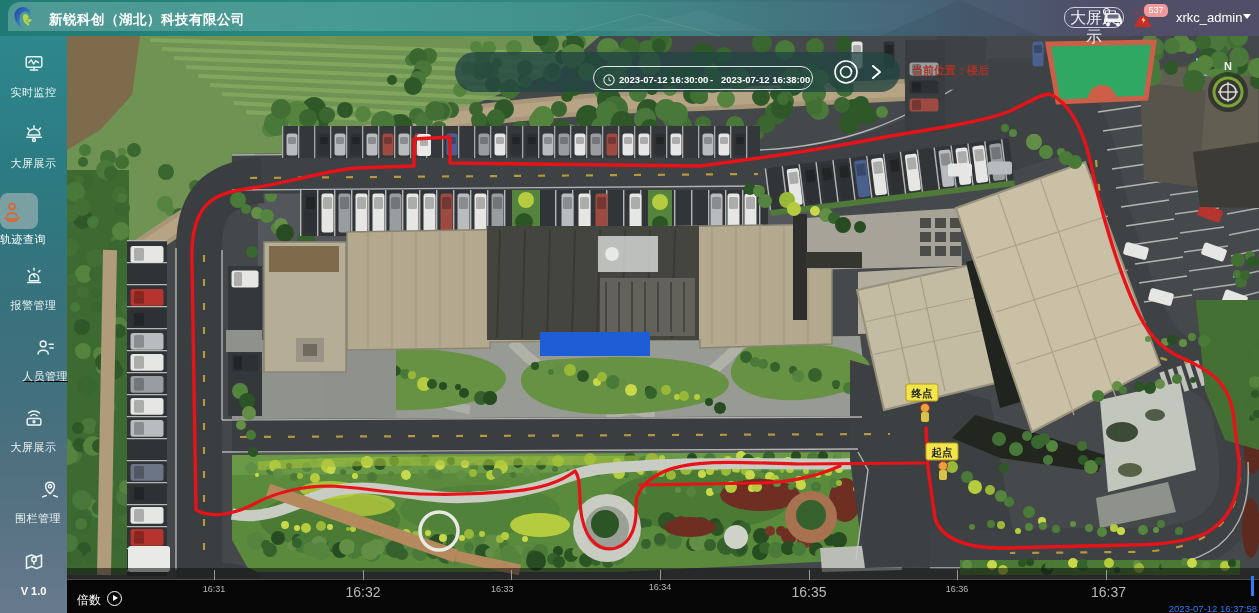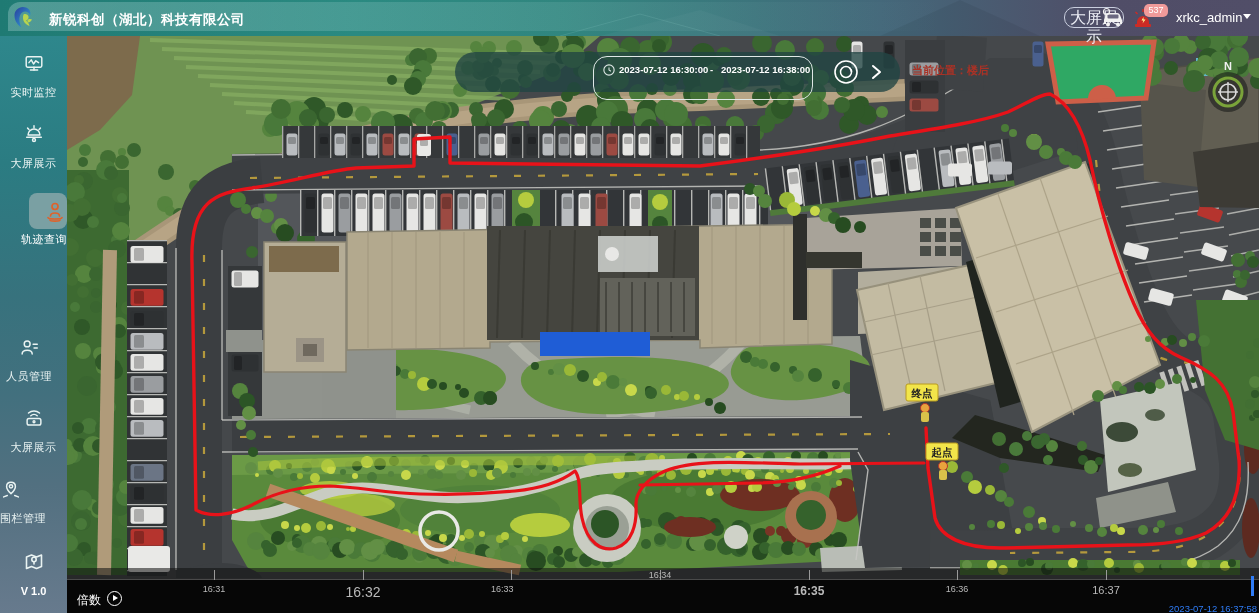--- a/index.html
+++ b/index.html
@@ -1310,50 +1310,60 @@
 <svg width="22" height="22" viewBox="0 0 24 24" style="stroke:#e9f3f2;fill:none;stroke-width:1.6;stroke-linecap:round;stroke-linejoin:round;">
         <path d="M5.5,12 a6.5,6.5 0 0 1 13,0 z"></path>
         <line x1="4" y1="14.5" x2="20" y2="14.5"></line>
         <circle cx="12" cy="17.5" r="1.6"></circle>
         <line x1="12" y1="2" x2="12" y2="4"></line>
         <line x1="5" y1="4.5" x2="6.5" y2="6"></line>
         <line x1="19" y1="4.5" x2="17.5" y2="6"></line>
       </svg>
 <div style="color:#e9f3f2;font-size:11px;margin-top:6px;letter-spacing:0.5px;">大屏展示</div></div>
 
-<div style="position:absolute;left:0;top:157px;width:67px;text-align:right;">
+<div style="position:absolute;left:0;top:157px;width:67px;text-align:left;">
 <div style="display:inline-block;width:38px;height:36px;background:#7aa0a3;border-radius:8px;padding-top:7px;box-sizing:border-box;">
 <svg width="24" height="24" viewBox="0 0 24 24" style="stroke:#e0622a;fill:none;stroke-width:1.7;stroke-linecap:round;stroke-linejoin:round;">
           <circle cx="12" cy="6.5" r="3"></circle>
           <path d="M7.5,16 c0-4 9-4 9,0"></path>
           <path d="M5,17.5 c0,2 14,2 14,0"></path>
           <path d="M7,20 c0,1.5 10,1.5 10,0"></path>
         </svg></div>
 <div style="color:#fff;font-size:11px;margin-top:3px;letter-spacing:0.5px;">轨迹查询</div></div>
 
-
-<div style="position:absolute;left:0;top:301px;width:58px;text-align:center;">
+<div style="position:absolute;left:0;top:230px;width:67px;text-align:center;">
+<svg width="22" height="22" viewBox="0 0 24 24" style="stroke:#e9f3f2;fill:none;stroke-width:1.6;stroke-linecap:round;stroke-linejoin:round;">
+        <path d="M7,13.5 a5,5 0 0 1 10,0 v2.5 h-10 z"></path>
+        <line x1="5" y1="18" x2="19" y2="18"></line>
+        <line x1="12" y1="2.5" x2="12" y2="4.5"></line>
+        <line x1="5.5" y1="5" x2="7" y2="6.5"></line>
+        <line x1="18.5" y1="5" x2="17" y2="6.5"></line>
+        <line x1="11" y1="9" x2="13" y2="12"></line>
+      </svg>
+<div style="color:#e9f3f2;font-size:11px;margin-top:6px;letter-spacing:0.5px;">报警管理</div></div>
+
+<div style="position:absolute;left:16px;top:301px;width:58px;text-align:center;text-decoration:underline;">
 <svg width="22" height="22" viewBox="0 0 24 24" style="stroke:#e9f3f2;fill:none;stroke-width:1.6;stroke-linecap:round;stroke-linejoin:round;">
         <circle cx="10" cy="7.5" r="3.2"></circle>
         <path d="M4.5,18.5 c0-5.5 11-5.5 11,0"></path>
         <line x1="16.5" y1="8" x2="21" y2="8"></line>
         <line x1="17.5" y1="12" x2="21" y2="12"></line>
       </svg>
 <div style="color:#e9f3f2;font-size:11px;margin-top:6px;letter-spacing:0.5px;">人员管理</div></div>
 
 <div style="position:absolute;left:0;top:372px;width:67px;text-align:center;">
 <svg width="22" height="22" viewBox="0 0 24 24" style="stroke:#e9f3f2;fill:none;stroke-width:1.6;stroke-linecap:round;stroke-linejoin:round;">
         <rect x="4.5" y="11.5" width="15" height="7" rx="2"></rect>
         <path d="M8.5,8.5 a5,5 0 0 1 7,0"></path>
         <path d="M6,5.5 a9,9 0 0 1 12,0"></path>
         <circle cx="12" cy="15" r="1" fill="currentColor"></circle>
       </svg>
 <div style="color:#e9f3f2;font-size:11px;margin-top:6px;letter-spacing:0.5px;">大屏展示</div></div>
 
-<div style="position:absolute;left:0;top:443px;width:61px;text-align:left;font-family:Liberation Serif, serif;">
+<div style="position:absolute;left:0;top:443px;width:61px;text-align:right;font-family:Liberation Serif, serif;">
 <svg width="22" height="22" viewBox="0 0 24 24" style="stroke:#e9f3f2;fill:none;stroke-width:1.6;stroke-linecap:round;stroke-linejoin:round;">
         <path d="M12,3.5 c2.8,0 4.8,2 4.8,4.7 c0,3.5 -4.8,7.8 -4.8,7.8 s-4.8-4.3-4.8-7.8 c0-2.7 2-4.7 4.8-4.7 z"></path>
         <circle cx="12" cy="8" r="1.8"></circle>
         <path d="M4,19.5 l4,-1.5 M16,18 l4,1.5"></path>
       </svg>
 <div style="color:#e9f3f2;font-size:11px;margin-top:6px;letter-spacing:0.5px;">围栏管理</div></div>
 
 <div style="position:absolute;left:0;top:514px;width:67px;text-align:center;">
 <svg width="24" height="24" viewBox="0 0 24 24" style="stroke:#e9f3f2;fill:none;stroke-width:1.6;stroke-linecap:round;stroke-linejoin:round;">
         <path d="M4.5,7 l5,-2 5,2 5,-2 v11.5 l-5,2 -5,-2 -5,2 z"></path>
@@ -1361,21 +1371,21 @@
         <path d="M12,11.7 v2.3"></path>
       </svg></div>
 
 <div style="position:absolute;left:0;top:549px;width:67px;text-align:center;color:#fff;font-size:11px;font-weight:bold;">V 1.0</div>
 
 </div>
 
 <div style="position:absolute;left:455px;top:52px;width:445px;height:40px;background:rgba(32,68,66,0.78);border-radius:20px;">
 
 
-<div style="position:absolute;left:138px;top:4px;width:220px;height:44px;border:1.4px solid #dfe8e6;border-radius:14px;color:#fff;font-size:9.5px;font-weight:bold;white-space:nowrap;">
+<div style="position:absolute;left:138px;top:14px;width:220px;height:24px;border:1.4px solid #dfe8e6;border-radius:14px;color:#fff;font-size:9.5px;font-weight:bold;white-space:nowrap;">
 <svg width="12" height="12" viewBox="0 0 14 14" style="position:absolute;left:9px;top:7px;">
         <circle cx="7" cy="7" r="6" fill="none" stroke="#dfe8e6" stroke-width="1.3"></circle>
         <path d="M7,4 v3 l2.2,1.4" fill="none" stroke="#dfe8e6" stroke-width="1.2"></path>
       </svg>
 <span style="position:absolute;left:25px;top:7px;">2023-07-12 16:30:00</span>
 <span style="position:absolute;left:116px;top:7px;">-</span>
 <span style="position:absolute;left:127px;top:7px;">2023-07-12 16:38:00</span>
 </div>
 
 <svg width="26" height="26" viewBox="0 0 26 26" style="position:absolute;left:378px;top:7px;">
@@ -1394,27 +1404,27 @@
 <div style="position:absolute;left:67px;top:580px;width:1192px;height:33px;background:#060606;"></div>
 
 <div style="position:absolute;left:67px;top:570px;width:1192px;height:43px;">
 <div style="position:absolute;left:147px;top:0px;width:1px;height:10px;background:#9a9a9a;"></div>
     <div style="position:absolute;left:127px;top:14px;width:40px;text-align:center;color:#b9b9b9;font-size:9px;">16:31</div>
     <div style="position:absolute;left:296px;top:0px;width:1px;height:10px;background:#9a9a9a;"></div>
     <div style="position:absolute;left:276px;top:14px;width:40px;text-align:center;color:#b9b9b9;font-size:14px;">16:32</div>
     <div style="position:absolute;left:444px;top:0px;width:1px;height:10px;background:#9a9a9a;"></div>
     <div style="position:absolute;left:424px;top:14px;width:40px;text-align:left;color:#b9b9b9;font-size:9px;">16:33</div>
     <div style="position:absolute;left:593px;top:0px;width:1px;height:10px;background:#9a9a9a;"></div>
-    <div style="position:absolute;left:573px;top:0;width:40px;text-align:center;color:#b9b9b9;font-size:9px;">16:34</div>
+    <div style="position:absolute;left:573px;top:12px;width:40px;text-align:center;color:#b9b9b9;font-size:9px;">16:34</div>
     <div style="position:absolute;left:742px;top:0px;width:1px;height:10px;background:#9a9a9a;"></div>
-    <div style="position:absolute;left:722px;top:14px;width:40px;text-align:center;color:#b9b9b9;font-size:12px;font-weight:bold;">16:35</div>
+    <div style="position:absolute;left:722px;top:14px;width:40px;text-align:center;color:#b9b9b9;font-size:14px;">16:35</div>
     <div style="position:absolute;left:890px;top:0px;width:1px;height:10px;background:#9a9a9a;"></div>
     <div style="position:absolute;left:870px;top:14px;width:40px;text-align:center;color:#b9b9b9;font-size:9px;">16:36</div>
     <div style="position:absolute;left:1039px;top:0px;width:1px;height:10px;background:#9a9a9a;"></div>
-    <div style="position:absolute;left:1019px;top:14px;width:40px;text-align:center;color:#b9b9b9;font-size:11px;">16:37</div>
+    <div style="position:absolute;left:1019px;top:14px;width:40px;text-align:right;color:#b9b9b9;font-size:14px;">16:37</div>
 
 <div style="position:absolute;left:10px;top:22px;color:#fff;font-size:12px;">倍数</div>
 <div style="position:absolute;left:40px;top:21px;width:15px;height:15px;border:1.3px solid #fff;border-radius:50%;"></div>
 <div style="position:absolute;left:46px;top:25px;width:0;height:0;border-top:3.5px solid transparent;border-bottom:3.5px solid transparent;border-left:5.5px solid #fff;"></div>
 
 <div style="position:absolute;left:1184px;top:6px;width:2.5px;height:20px;background:#2f7cf6;"></div>
 
 <div style="position:absolute;left:1060px;top:33px;width:130px;text-align:right;color:#2f7cf6;font-size:9.5px;">2023-07-12 16:37:58</div>
 </div>
 </body></html>

